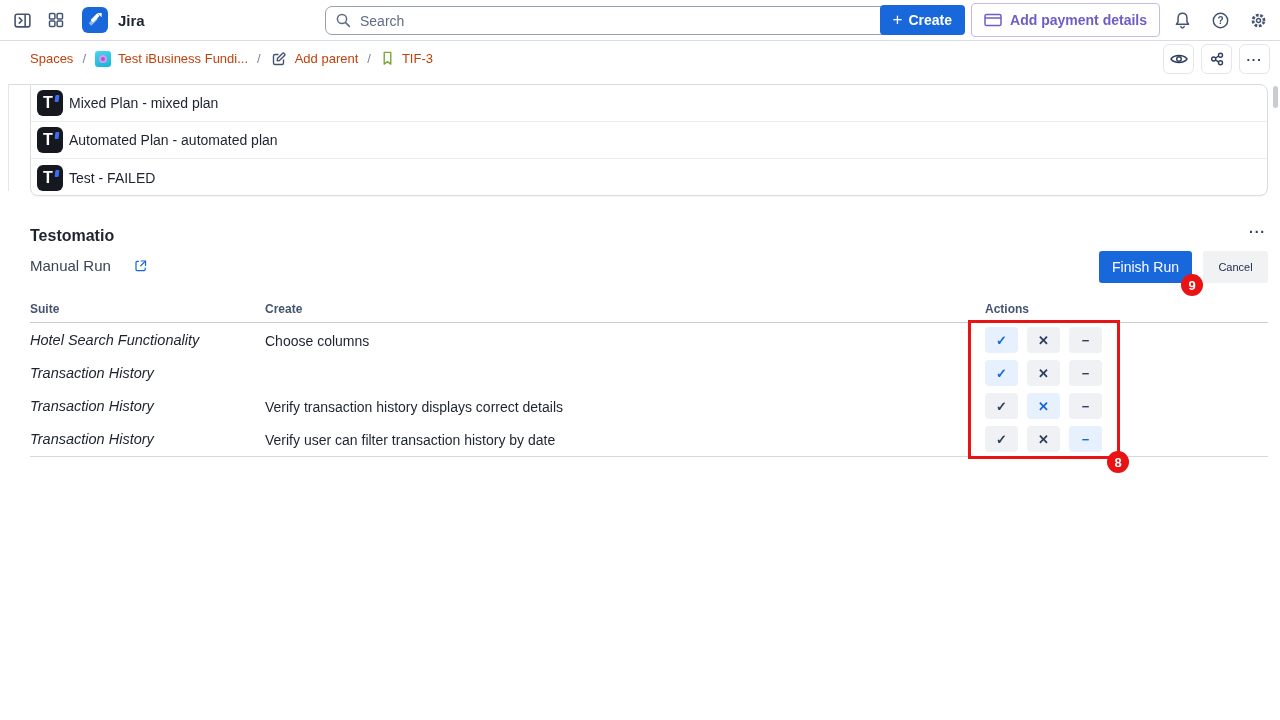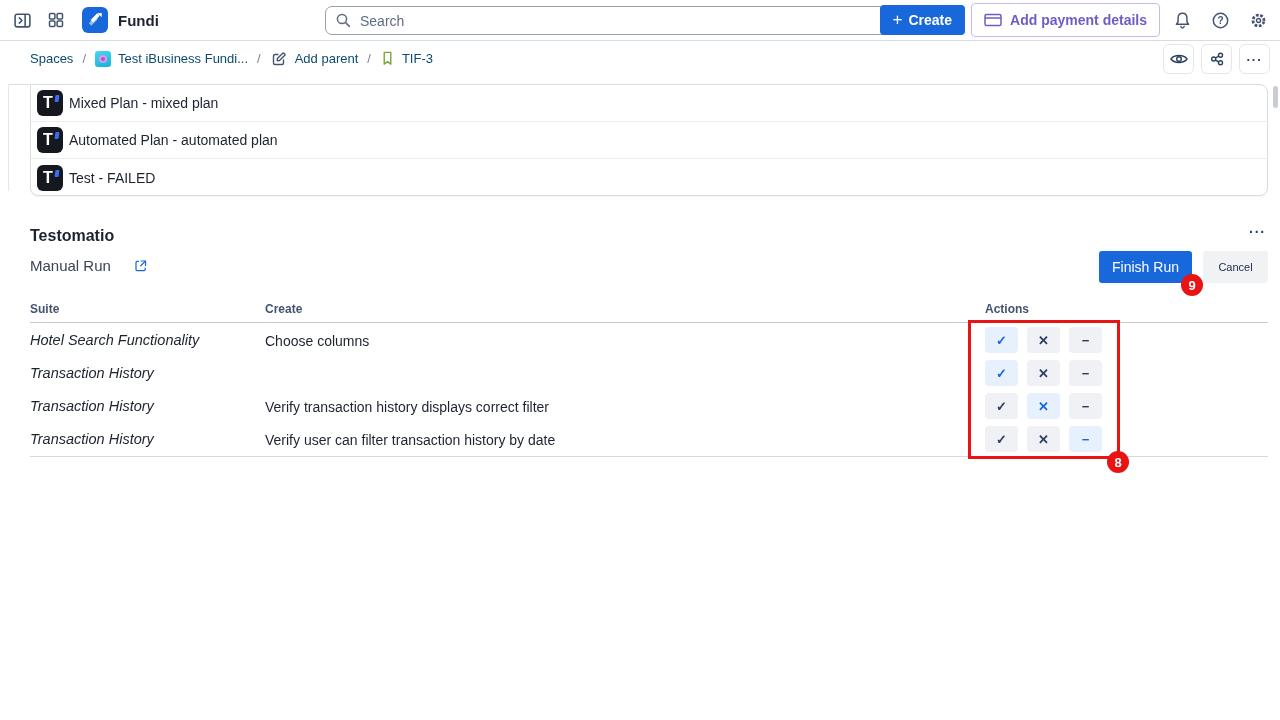--- a/index.html
+++ b/index.html
@@ -32,21 +32,21 @@
     cursor:pointer; font-family:"Liberation Sans",sans-serif; }
   .btn-create .plus { font-size:17px; font-weight:400; line-height:1; margin-top:-1px; }
   .btn-payment { height:30px; padding:16px 12px; background:#fff; color:#6E5DC6;
     border:1px solid #C8B9F3; border-radius:4px; font-size:14px; font-weight:600;
     display:flex; align-items:center; gap:8px; cursor:pointer; font-family:"Liberation Sans",sans-serif; }
 
   
   .crumb-bar { position:absolute; left:0; top:41px; width:1280px; height:35px; background:#fff; }
   .crumbs { position:absolute; left:30px; top:0; height:35px; display:flex; align-items:center;
     gap:9px; font-size:13px; color:#44546F; }
-  .crumb-link { display:flex; align-items:center; gap:7px; color:#0c4a6e; cursor:pointer; }
+  .crumb-link { display:flex; align-items:center; gap:7px; color:#c2410c; cursor:pointer; }
   .crumb-sep { color:#7A8699; }
   .space-avatar { width:16px; height:16px; border-radius:3px;
     background:linear-gradient(165deg,#46D7EF 0%,#14B3DB 100%); position:relative; }
   .space-avatar::after { content:""; position:absolute; left:4px; top:4px; width:8px; height:8px;
     border-radius:50%; background:#B14FD6; box-shadow:inset 0 0 0 2px rgba(255,255,255,.45); }
   .crumb-actions { position:absolute; right:10px; top:3px; display:flex; gap:7px; }
   .crumb-actions .wbtn { width:31px; height:30px; background:#fff; border:1px solid #E4E6EA;
     border-radius:6px; display:flex; align-items:center; justify-content:center; cursor:pointer; color:#2C3E5D; }
   .dots { font-weight:bold; letter-spacing:1px; color:#2C3E5D; font-size:13px; }
 
@@ -134,21 +134,21 @@
       <span class="jira-logo">
         <svg width="26" height="26" viewBox="0 0 26 26">
           <rect width="26" height="26" rx="6" fill="#1868DB"></rect>
           <g fill="#ffffff">
             <path d="M6.8 16.2 L13.4 9.6 L15.9 12.1 L9.3 18.7 Z" opacity="0.55"></path>
             <path d="M8.6 12.9 L15.2 6.3 L17.7 8.8 L11.1 15.4 Z"></path>
             <path d="M15.3 5.9 L19.7 5.9 L19.7 10.3 Z"></path>
           </g>
         </svg>
       </span>
-      <span class="app-title">Fundi</span>
+      <span class="app-title">Jira</span>
     </div>
 
     <div class="search-wrap">
       <span class="search-icon">
         <svg width="17" height="17" viewBox="0 0 17 17" fill="none" stroke="#5E6C84" stroke-width="1.5" stroke-linecap="round">
           <circle cx="7" cy="7" r="4.6"></circle>
             <line x1="10.6" y1="10.6" x2="14.4" y2="14.4"></line>
         </svg>
       </span>
       <input class="search-input" type="text" placeholder="Search" style="">
@@ -310,21 +310,21 @@
   <div class="trow" style="top:357px">
     <span class="cell-suite">Transaction History</span>
     <div class="actions-group">
       <button class="abtn act-pass selected">✓</button>
       <button class="abtn act-fail">✕</button>
       <button class="abtn act-skip">−</button>
     </div>
   </div>
   <div class="trow" style="top:390px">
     <span class="cell-suite">Transaction History</span>
-    <span class="cell-title">Verify transaction history displays correct filter</span>
+    <span class="cell-title">Verify transaction history displays correct details</span>
     <div class="actions-group">
       <button class="abtn act-pass">✓</button>
       <button class="abtn act-fail selected">✕</button>
       <button class="abtn act-skip">−</button>
     </div>
   </div>
   <div class="trow" style="top:423px">
     <span class="cell-suite">Transaction History</span>
     <span class="cell-title">Verify user can filter transaction history by date</span>
     <div class="actions-group">

